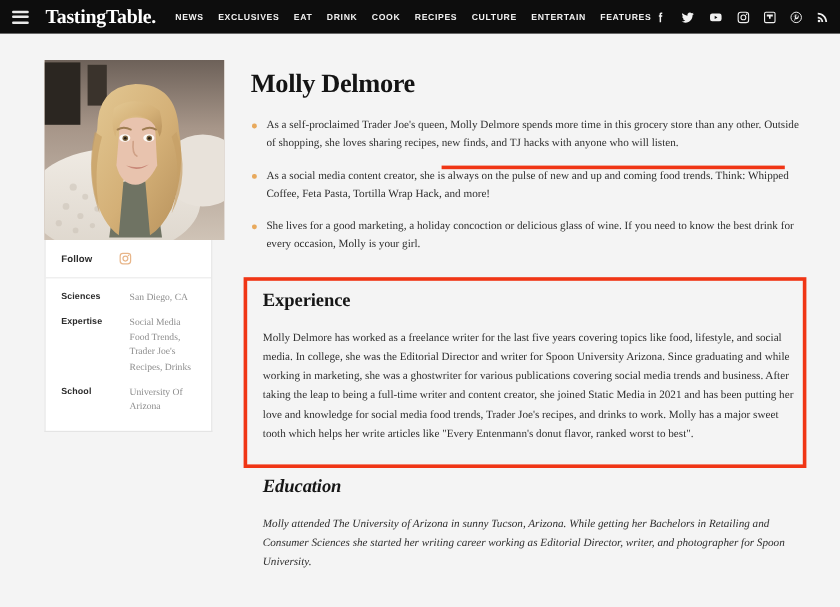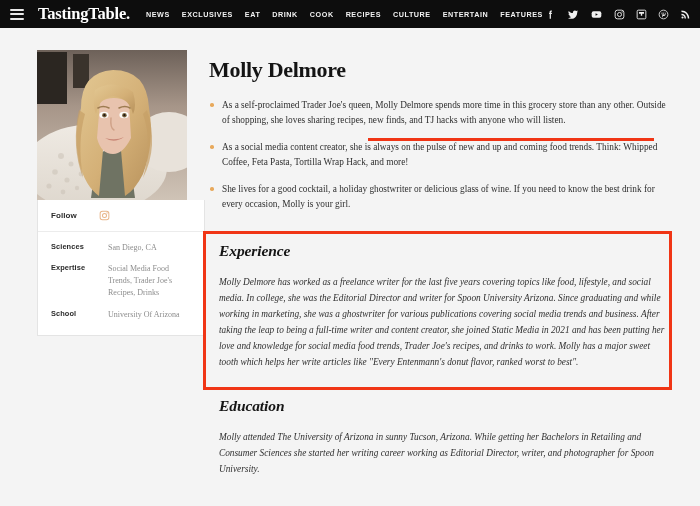--- a/index.html
+++ b/index.html
@@ -108,21 +108,21 @@
     overflow: hidden;
     position: relative;
     background: #cbbcae;
   }
   .profile-photo svg { display: block; width: 150px; height: 150px; }
 
   .info-card {
     background: #ffffff;
     border: 1px solid #e4e4e4;
     border-top: none;
-    width: 168px;
+    width: 140px;
   }
 
   .follow-row {
     display: flex;
     align-items: center;
     height: 32px;
     padding: 0 13px;
     border-bottom: 1px solid #ececec;
   }
   .follow-label {
@@ -206,21 +206,21 @@
     letter-spacing: -0.1px;
     margin-bottom: 15px;
   }
   .section-body {
     font-family: "Liberation Serif", serif;
     font-size: 9.3px;
     line-height: 1.72;
     color: #2f2f2f;
   }
 
-  #experience-section { padding: 10px 8px 12px 10px; margin-top: 20px; font-style: italic; }
+  #experience-section { padding: 10px 8px 12px 10px; margin-top: 20px; }
   #education-section { padding-left: 10px; margin-top: 14px; font-style: italic; }
 
   
   .anno-box {
     position: absolute;
     border: 3px solid #f03515;
     pointer-events: none;
     z-index: 20;
   }
   .anno-underline {
@@ -392,21 +392,21 @@
       </div>
     </aside>
 
     <main class="main">
 
       <h1 class="page-title">Molly Delmore</h1>
 
       <ul class="bullets">
         <li class="bullet">As a self-proclaimed Trader Joe's queen, Molly Delmore spends more time in this grocery store than any other. Outside of shopping, she loves sharing recipes, new finds, and TJ hacks with anyone who will listen.</li>
         <li class="bullet">As a social media content creator, she is always on the pulse of new and up and coming food trends. Think: Whipped Coffee, Feta Pasta, Tortilla Wrap Hack, and more!</li>
-        <li class="bullet">She lives for a good cocktail, a holiday ghostwriter or delicious glass of wine. If you need to know the best drink for every occasion, Molly is your girl.</li>
+        <li class="bullet">She lives for a good marketing, a holiday concoction or delicious glass of wine. If you need to know the best drink for every occasion, Molly is your girl.</li>
       </ul>
 
       <section class="section" id="experience-section">
         <h2 class="section-title">Experience</h2>
         <p class="section-body">Molly Delmore has worked as a freelance writer for the last five years covering topics like food, lifestyle, and social media. In college, she was the Editorial Director and writer for Spoon University Arizona. Since graduating and while working in marketing, she was a ghostwriter for various publications covering social media trends and business. After taking the leap to being a full-time writer and content creator, she joined Static Media in 2021 and has been putting her love and knowledge for social media food trends, Trader Joe's recipes, and drinks to work. Molly has a major sweet tooth which helps her write articles like "Every Entenmann's donut flavor, ranked worst to best".</p>
       </section>
 
       <section class="section" id="education-section">
         <h2 class="section-title">Education</h2>
         <p class="section-body">Molly attended The University of Arizona in sunny Tucson, Arizona. While getting her Bachelors in Retailing and Consumer Sciences she started her writing career working as Editorial Director, writer, and photographer for Spoon University.</p>

